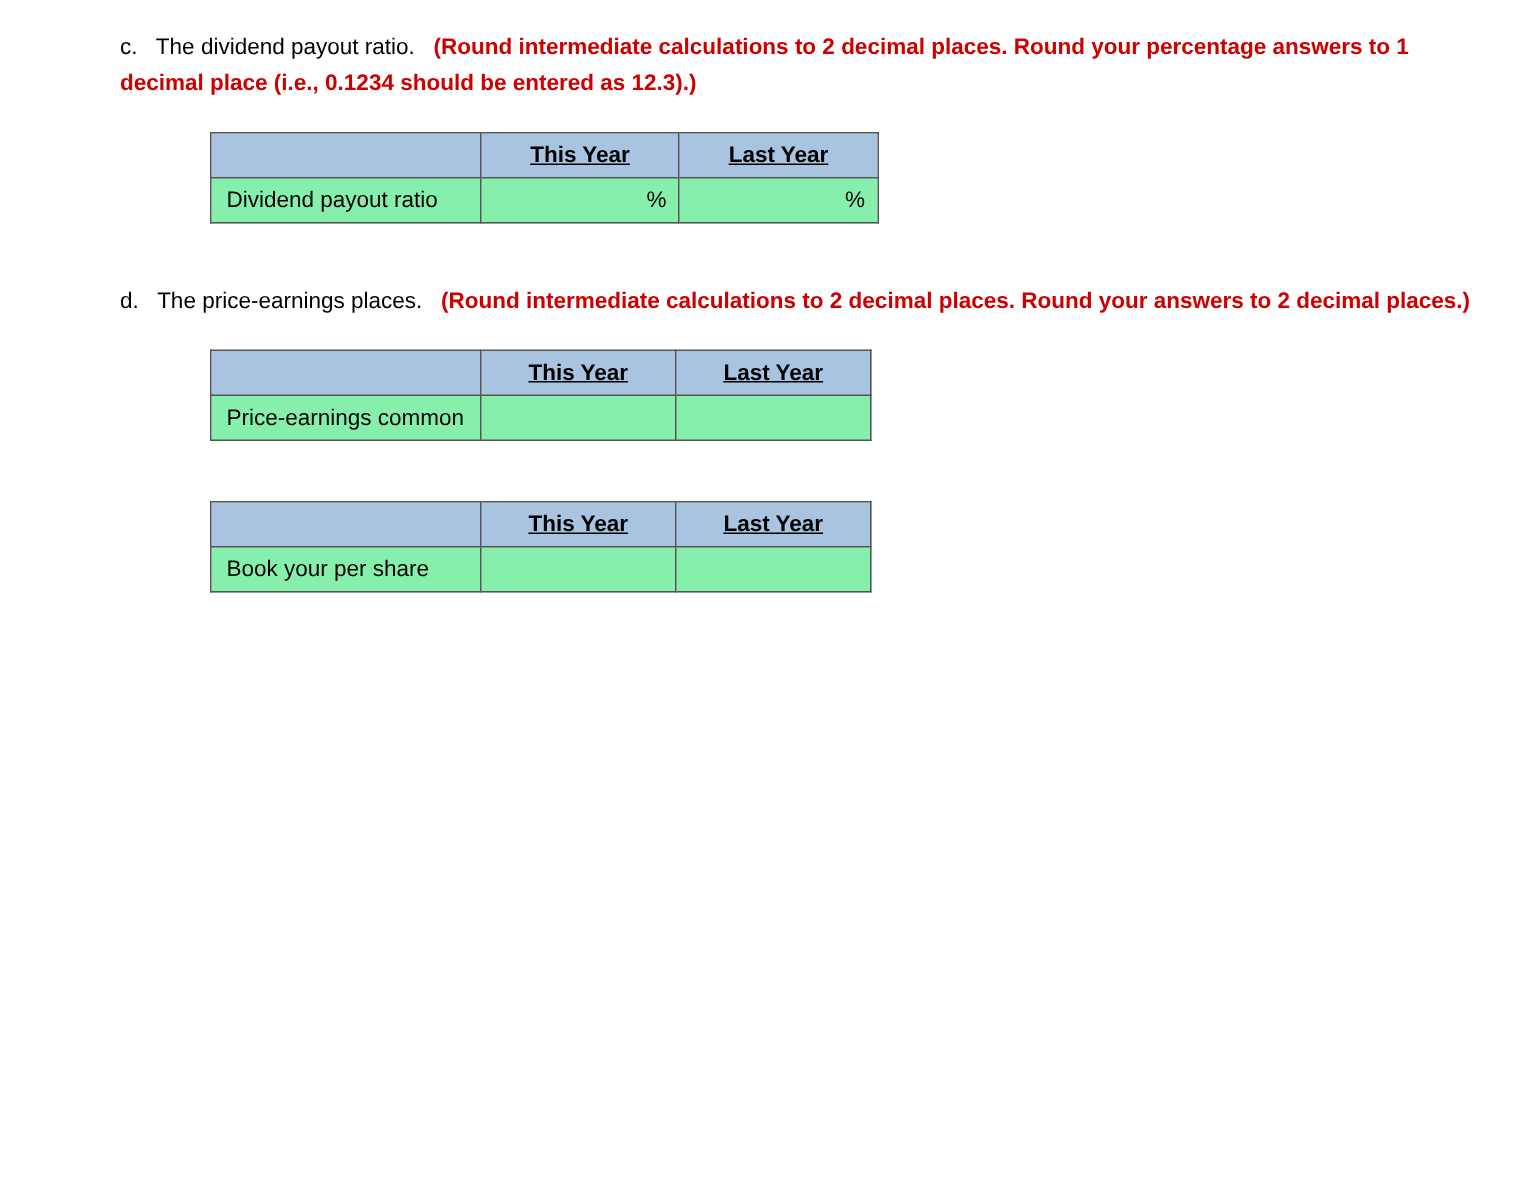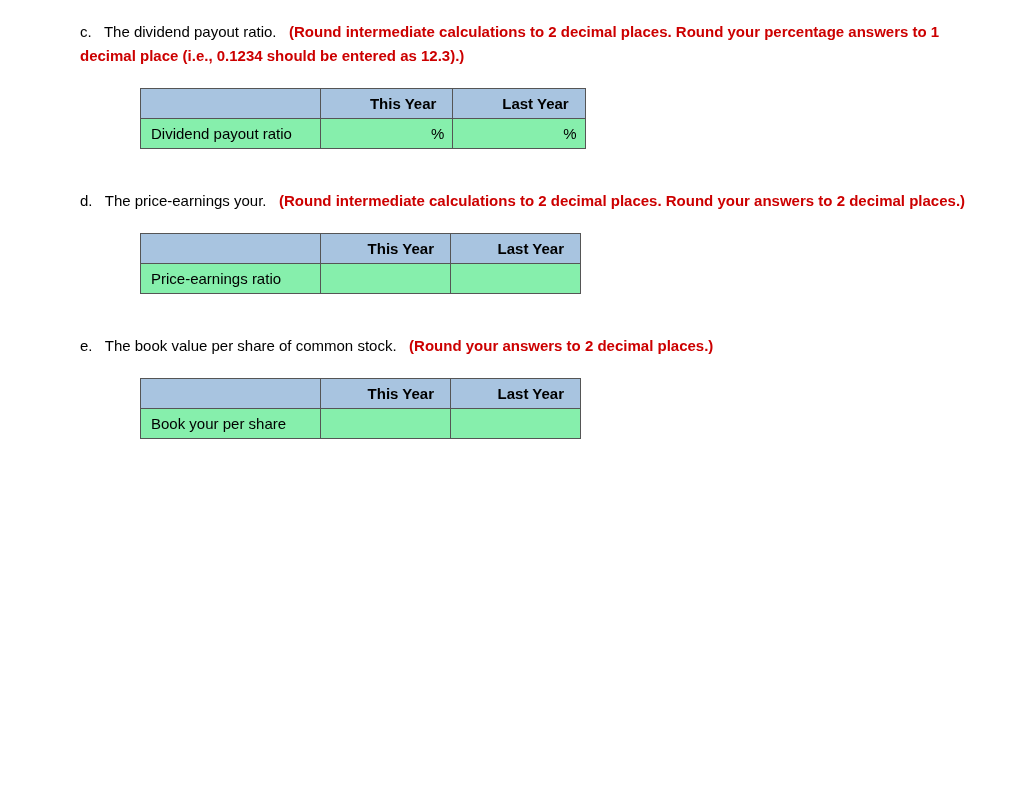--- a/index.html
+++ b/index.html
@@ -36,22 +36,23 @@
 
     thead tr {
       background-color: #a8c4e0;
     }
 
     thead th {
       border: 1px solid #555;
       padding: 6px 16px;
       font-weight: bold;
       font-size: 15px;
-      text-align: right;
+      text-align: center;
       min-width: 130px;
+      text-decoration: underline;
     }
 
     tbody tr {
       background-color: #86efac;
     }
 
     tbody td {
       border: 1px solid #555;
       padding: 4px 8px;
       font-size: 15px;
@@ -124,59 +125,52 @@
         </td>
       </tr>
     </tbody>
   </table>
 </div>
 
 <div class="section">
   <div class="section-intro">
     <span>d.</span>
     &nbsp;
-    <span>The price-earnings your.</span>
+    <span>The price-earnings places.</span>
     &nbsp;
     <span class="section-text-bold-red">(Round intermediate calculations to 2 decimal places. Round your answers to 2 decimal places.)</span>
   </div>
 
   <table>
     <thead>
       <tr>
         <th></th>
         <th>This Year</th>
         <th>Last Year</th>
       </tr>
     </thead>
     <tbody>
       <tr>
-        <td>Price-earnings ratio</td>
+        <td>Price-earnings common</td>
         <td>
           <div class="input-cell">
             <input type="text" value="" aria-label="Price-earnings ratio This Year" style="">
           </div>
         </td>
         <td>
           <div class="input-cell">
             <input type="text" value="" aria-label="Price-earnings ratio Last Year" style="">
           </div>
         </td>
       </tr>
     </tbody>
   </table>
 </div>
 
 <div class="section">
-  <div class="section-intro">
-    <span>e.</span>
-    &nbsp;
-    <span>The book value per share of common stock.</span>
-    &nbsp;
-    <span class="section-text-bold-red">(Round your answers to 2 decimal places.)</span>
-  </div>
 
   <table>
     <thead>
       <tr>
         <th></th>
         <th>This Year</th>
         <th>Last Year</th>
       </tr>
     </thead>
     <tbody>

